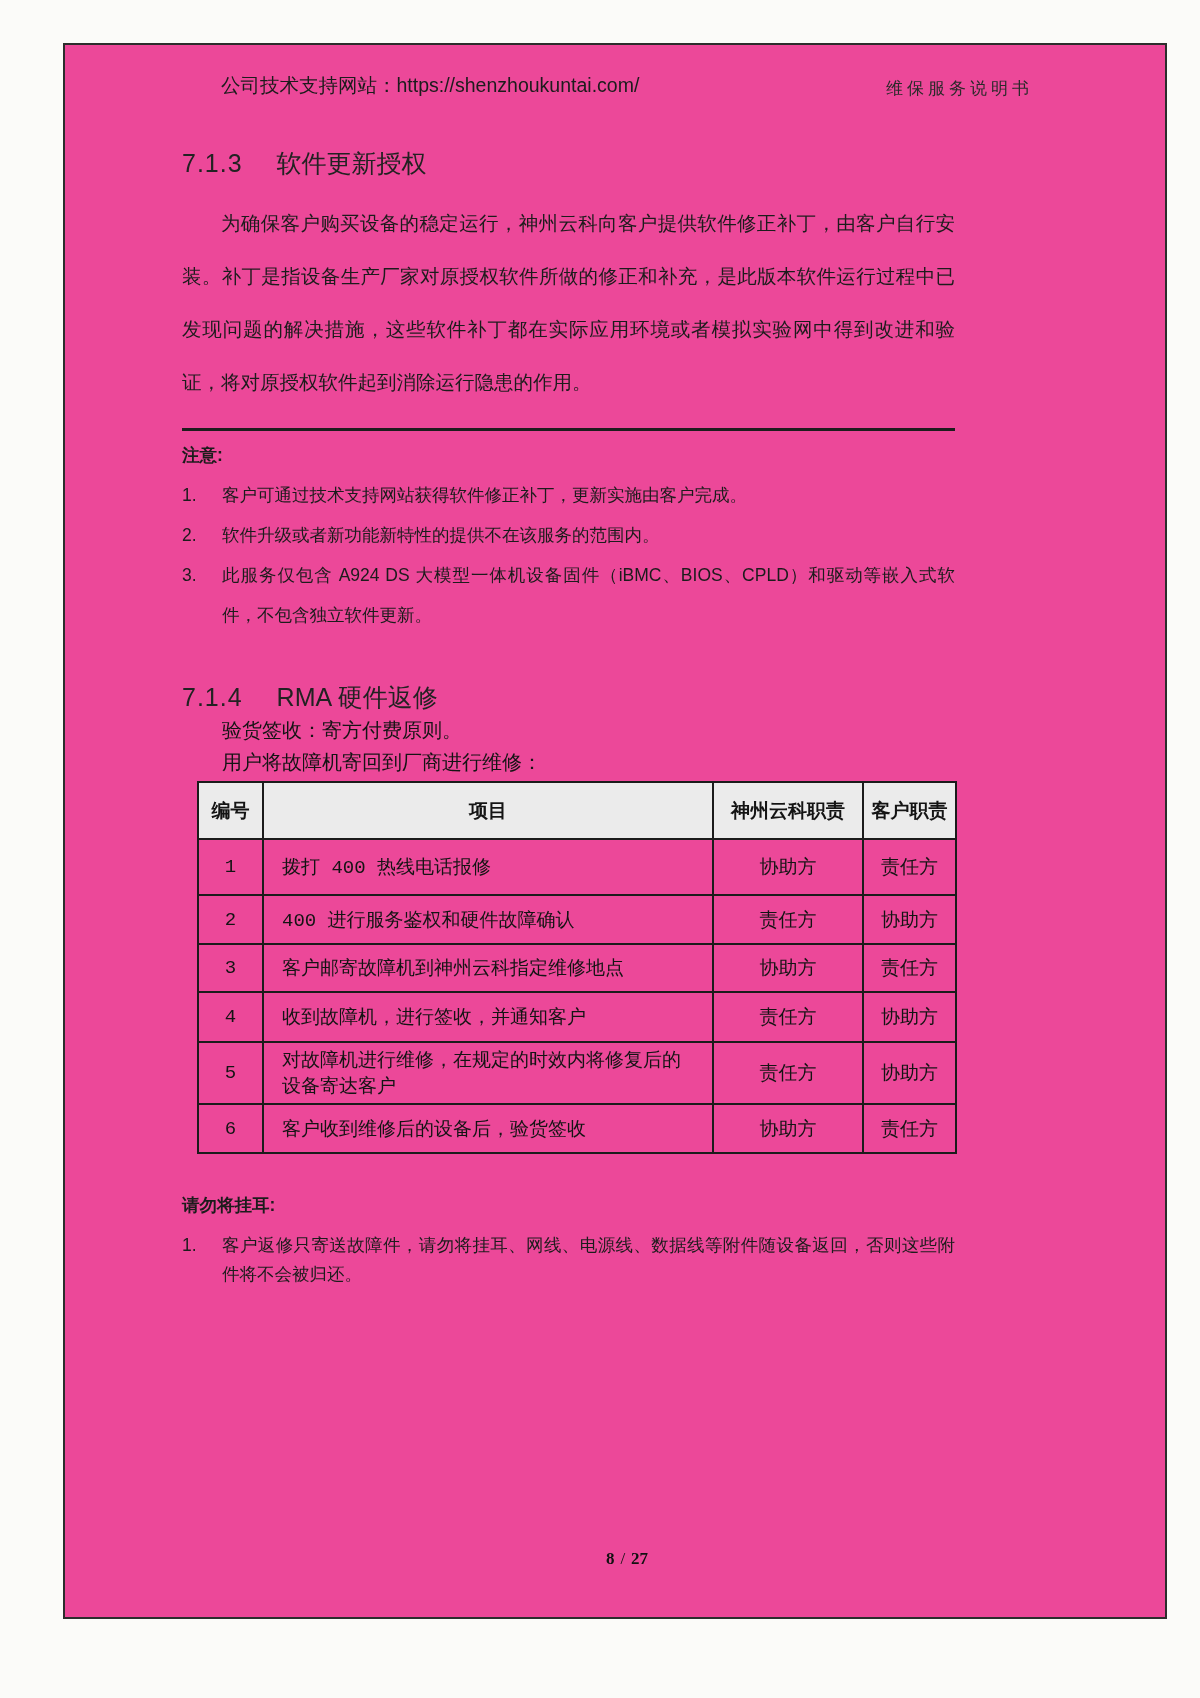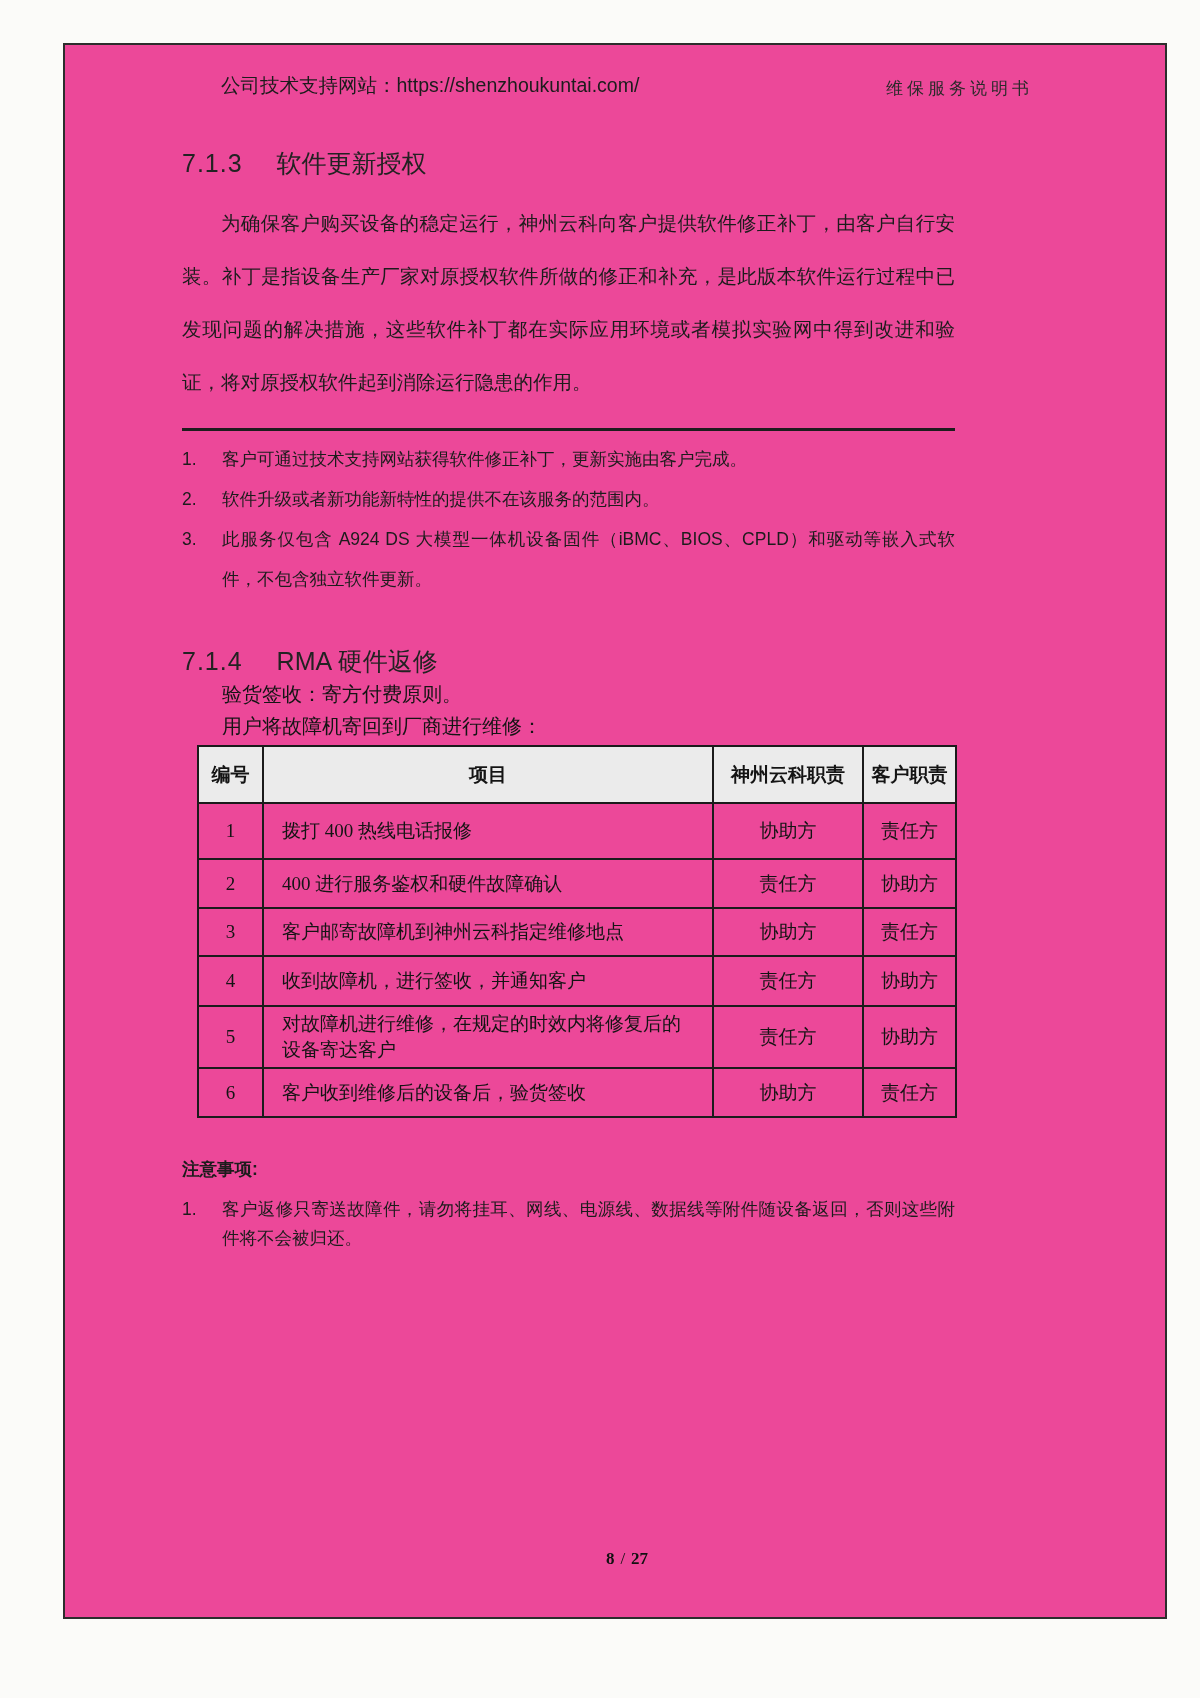--- a/index.html
+++ b/index.html
@@ -57,21 +57,21 @@
     font-family:"Liberation Serif","DejaVu Serif",serif;
     font-size:20px; color:#141414;
   }
   .p714-1 { margin-top:19px; line-height:30px; text-indent:2em; text-align:justify; text-align-last:left; }
   .p714-2, .p714-3 { line-height:32px; text-indent:2em; }
 
   table.rma {
     margin:3px 0 0 15px;
     border-collapse:collapse;
     width:758px;
-    font-family:Liberation Serif, serif;
+    font-family:Liberation Mono, monospace;
     font-size:19px; color:#141414;
     table-layout:fixed;
   }
   table.rma th, table.rma td {
     border:2px solid #1b1b1b;
     text-align:center; vertical-align:middle;
     padding:4px 6px;
   }
   table.rma th { background:#ebebeb; font-weight:bold; height:57px; }
   table.rma td.item-cell { text-align:left; padding-left:18px; padding-right:14px; }
@@ -106,20 +106,21 @@
 
     <div class="sec-heading h713">
       <span class="sec-num">7.1.3</span>
       <span class="sec-title">软件更新授权</span>
     </div>
 
     <p class="body-713">为确保客户购买设备的稳定运行，神州云科向客户提供软件修正补丁，由客户自行安装。补丁是指设备生产厂家对原授权软件所做的修正和补充，是此版本软件运行过程中已发现问题的解决措施，这些软件补丁都在实际应用环境或者模拟实验网中得到改进和验证，将对原授权软件起到消除运行隐患的作用。</p>
 
     <div class="rule"></div>
 
+    <div class="note-label">注意:</div>
     <div class="note-list">
       <div class="note-item">
         <span class="num">1.</span>
         <span class="txt">客户可通过技术支持网站获得软件修正补丁，更新实施由客户完成。</span>
       </div>
       <div class="note-item">
         <span class="num">2.</span>
         <span class="txt">软件升级或者新功能新特性的提供不在该服务的范围内。</span>
       </div>
       <div class="note-item">
@@ -184,21 +185,21 @@
         </tr>
         <tr class="r6">
           <td>6</td>
           <td class="item-cell">客户收到维修后的设备后，验货签收</td>
           <td>协助方</td>
           <td>责任方</td>
         </tr>
       </tbody>
     </table>
 
-    <div class="notice-label">注意事项:</div>
+    <div class="notice-label">请勿将挂耳:</div>
     <div class="notice-item">
       <span class="num">1.</span>
       <span class="txt">客户返修只寄送故障件，请勿将挂耳、网线、电源线、数据线等附件随设备返回，否则这些附件将不会被归还。</span>
     </div>
 
   </div>
 
   <div class="page-footer">
     <span>8</span><span class="sep">/</span><span>27</span>
   </div>

